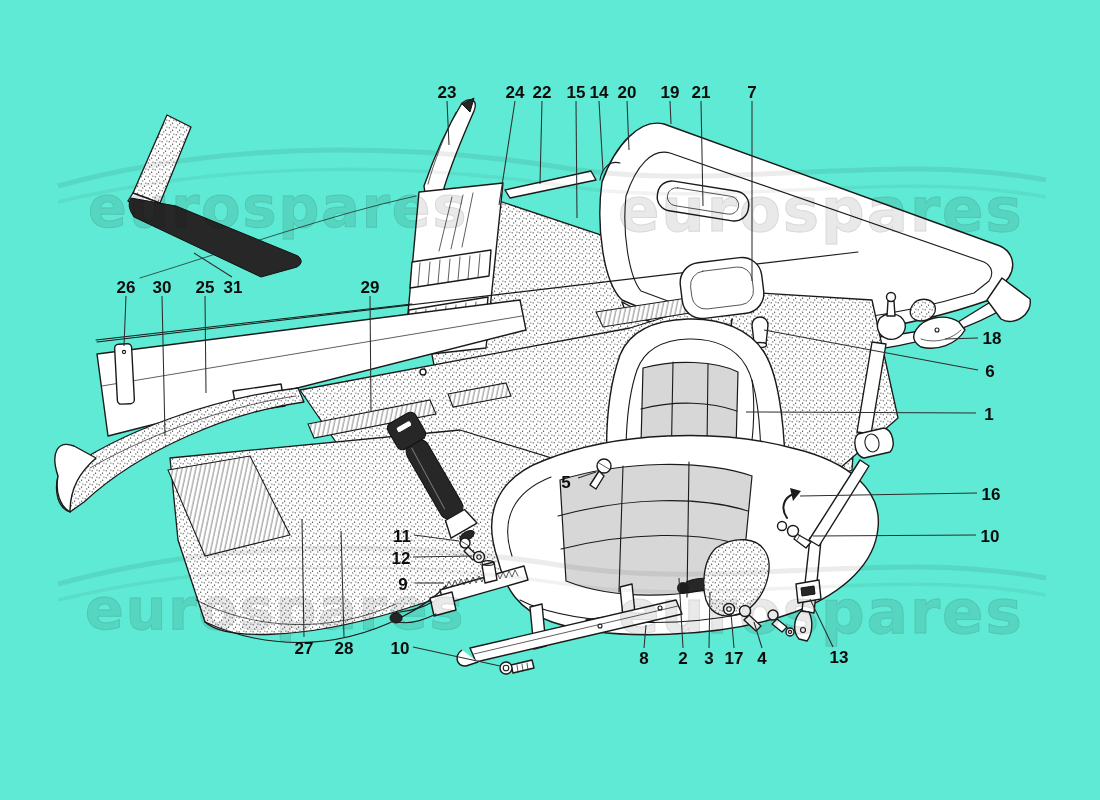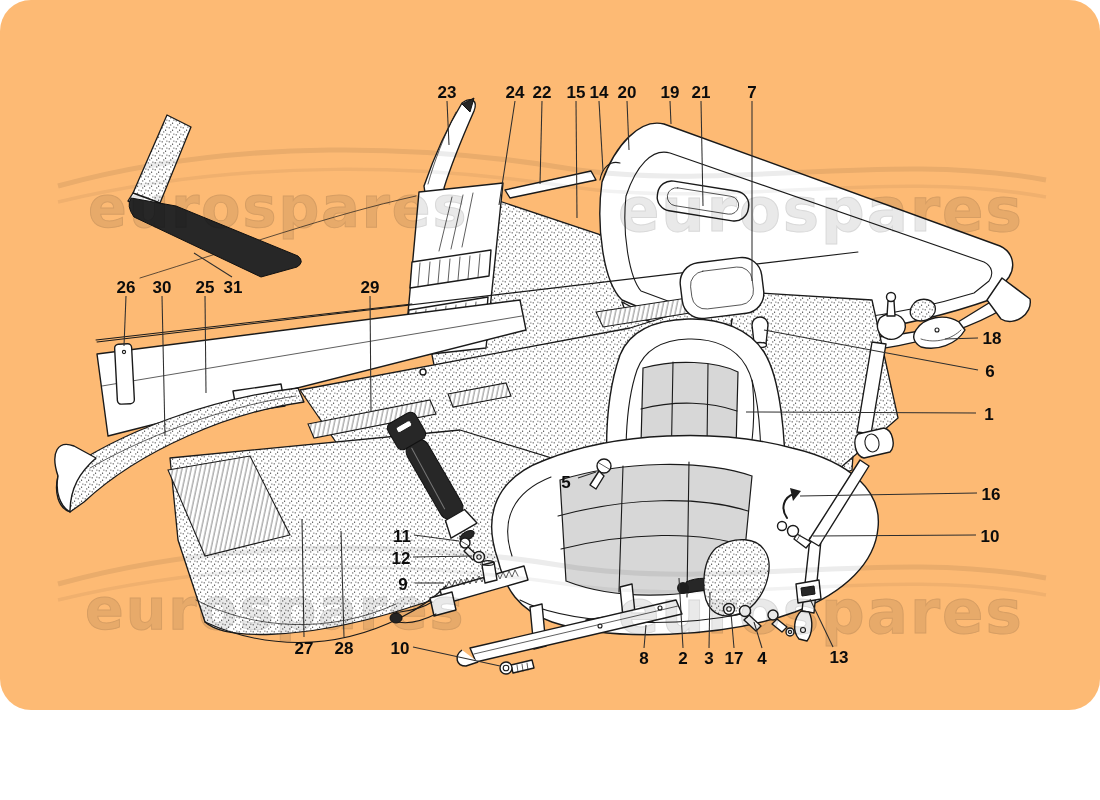--- a/index.html
+++ b/index.html
@@ -1,16 +1,16 @@
 <!DOCTYPE html>
 <html style="--ink: #1a1a1a; --wm: #e9e9e9;"><head>
 <meta charset="utf-8">
 <style>
   html,body{margin:0;padding:0;width:1100px;height:800px;overflow:hidden;background:#fff;}
-  .page{position:relative;width:1100px;height:710px;background:#fdba74;border-radius:31px;}
+  .page{position:relative;width:1100px;height:800px;background:#5eead4;}
   svg{display:block;}
   .wh{fill:#ffffff;stroke:var(--ink,#1a1a1a);stroke-width:1.4;stroke-linejoin:round;}
   .ln{fill:none;stroke:var(--ink,#1a1a1a);stroke-width:1.1;stroke-linecap:round;stroke-linejoin:round;}
   .thin{stroke-width:0.7;}
   .st{fill:url(#stip);stroke:var(--ink,#1a1a1a);stroke-width:1.3;stroke-linejoin:round;}
   .ha{fill:url(#hatch);stroke:var(--ink,#1a1a1a);stroke-width:1.1;}
   .dk{fill:#272727;stroke:#111;stroke-width:1;stroke-linejoin:round;}
   .qu{fill:#d7d7d7;stroke:var(--ink,#1a1a1a);stroke-width:1.2;}
   .callout{font-family:"Liberation Sans",sans-serif;font-weight:bold;font-size:17px;fill:#0c0c0c;text-anchor:middle;}
   .leader{stroke:#2e2e2e;stroke-width:1.05;}

